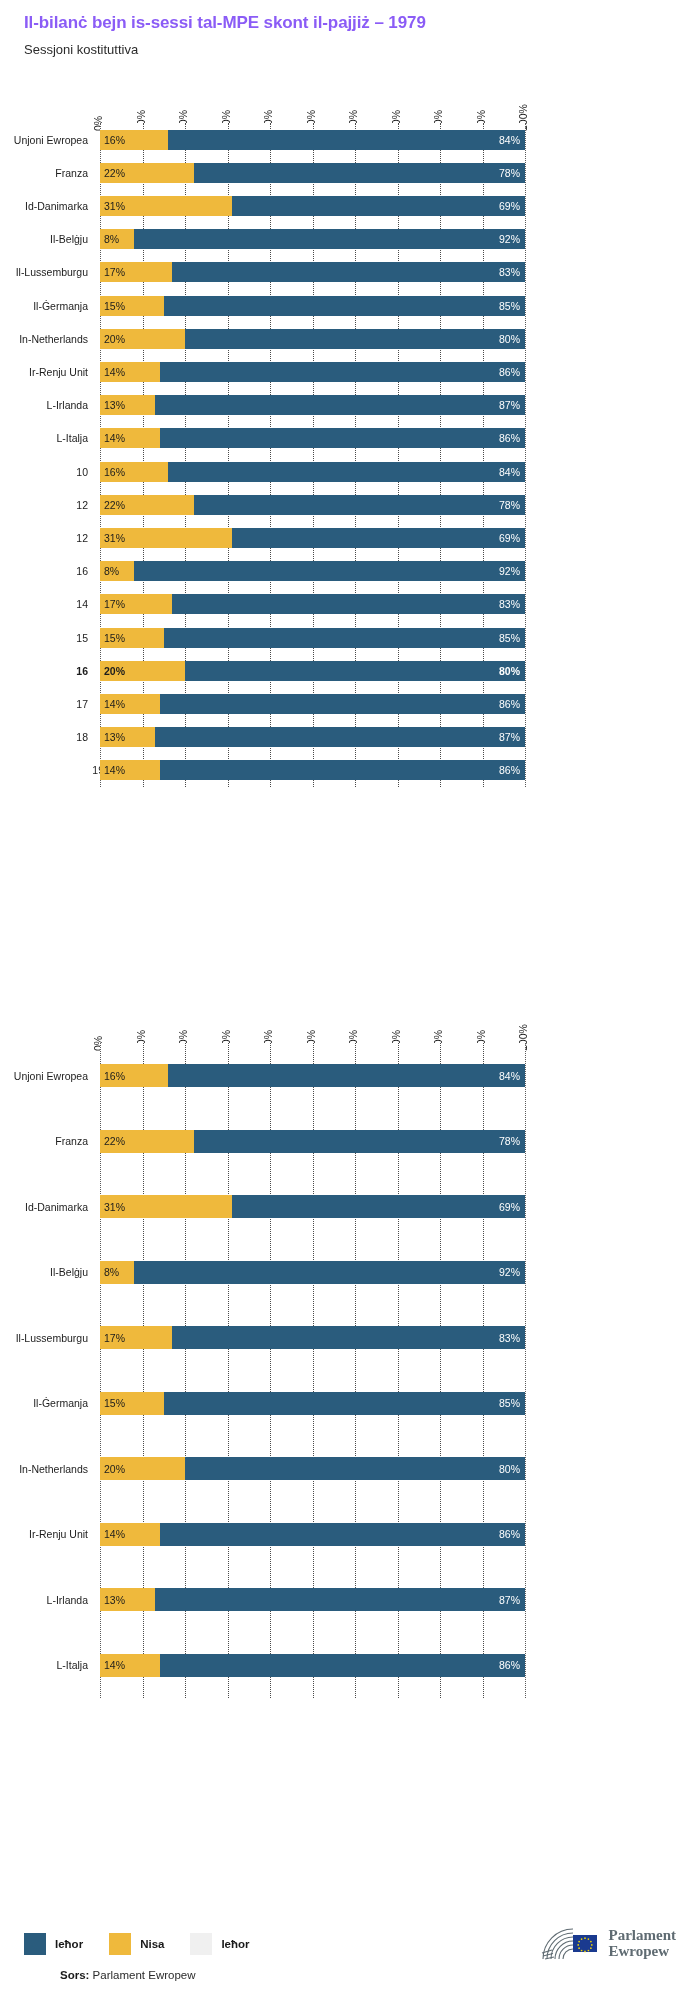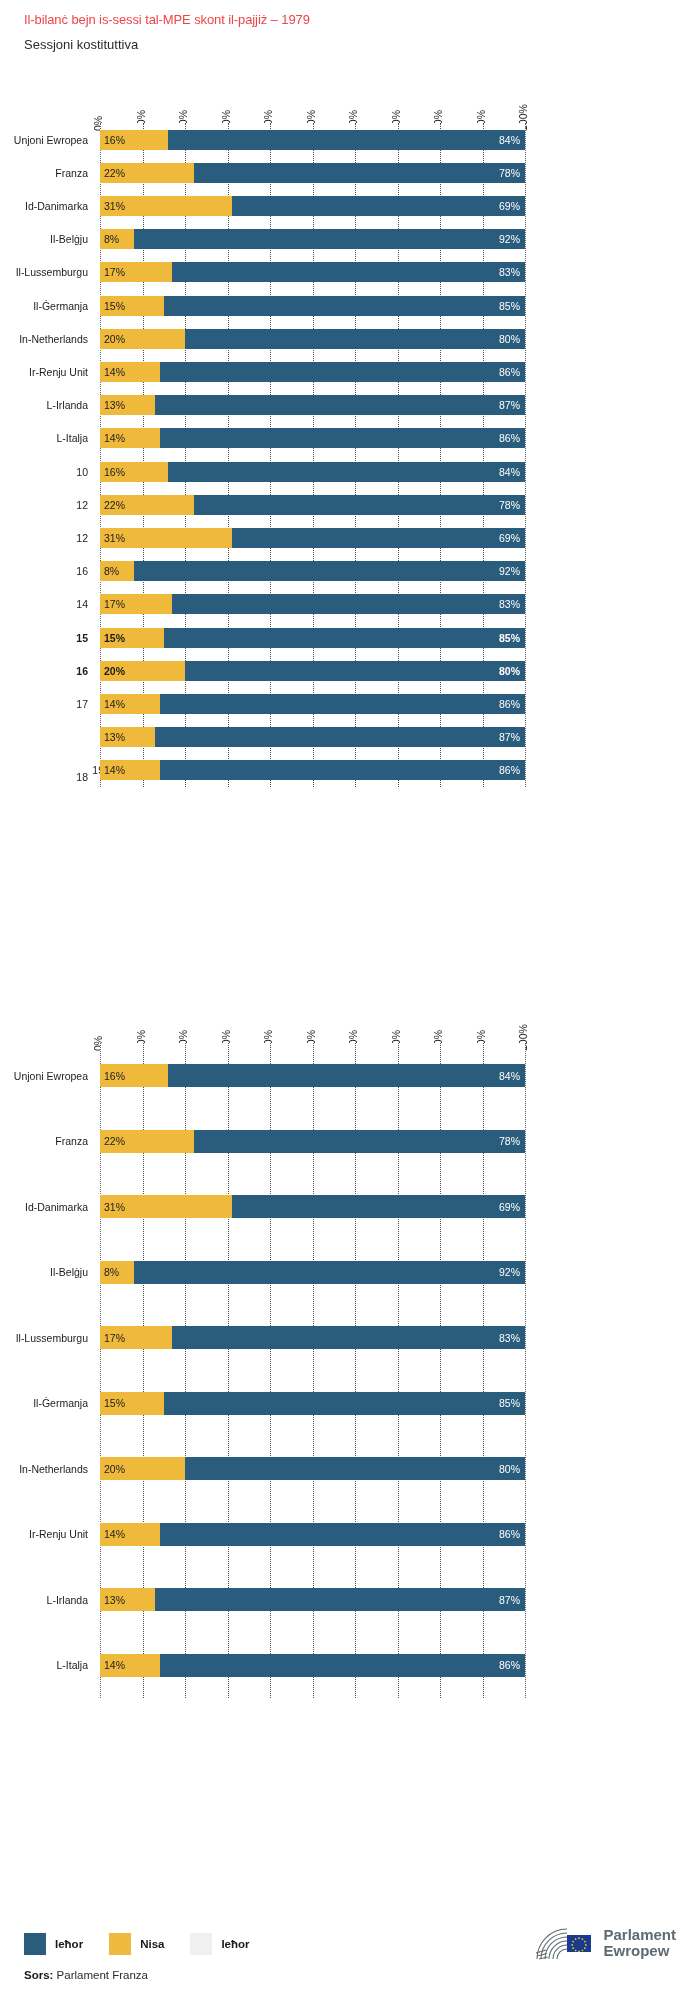--- a/index.html
+++ b/index.html
@@ -9,22 +9,22 @@
     background: #ffffff;
     font-family: "Liberation Sans", sans-serif;
     color: #111111;
     overflow: hidden;
   }
   .page { position: relative; width: 700px; height: 1993px; background:#fff; }
 
   
   .header { position: absolute; left: 24px; top: 12px; width: 652px; }
   .title {
-    font-size: 13px; font-weight: 400; letter-spacing: -0.1px;
-    color: #ef4444; line-height: 1.25;
+    font-size: 17px; font-weight: 700; letter-spacing: -0.1px;
+    color: #8b5cf6; line-height: 1.25;
   }
   .subtitle {
     margin-top: 9px;
     font-size: 13px; font-weight: 400; color: #2b2b2b;
   }
 
   
   .chart { position: absolute; left: 0; }
   .chart-inner { position: relative; width: 100%; height: 100%; }
 
@@ -74,24 +74,24 @@
   .lbl-men { right: 5px; color: #ffffff; }
 
   
   .footer { position: absolute; left: 24px; bottom: 0; width: 652px; height: 92px; }
   .legend { position: absolute; left: 0; top: 32px; display: flex; align-items: center; gap: 0; }
   .legend-item { display: flex; align-items: center; margin-right: 26px; }
   .swatch { width: 22px; height: 22px; margin-right: 9px; }
   .legend-text { font-size: 11.5px; font-weight: 700; color: #1a1a1a; }
 
   .source { position: absolute; left: 0; top: 68px; font-size: 11.5px; color: #2b2b2b; }
-  .source b { font-weight: 700; color:#1a1a1a; }
-
-  
-  .ep-logo { position: absolute; right: 0; top: 22px; display: flex; align-items: center; }
+  .source b { font-weight: 700; color:#1a1a1a;margin-left:36px; }
+
+  
+  .ep-logo { position: absolute; right: 0; top: 22px; display: flex; align-items: center; font-family: Liberation Serif, serif; }
   .ep-mark { width: 62px; height: 40px; margin-right: 8px; }
   .ep-words { font-size: 15px; font-weight: 700; color: #5f6b72; line-height: 1.08; }
 </style>
 </head>
 <body>
 
 <div class="page">
 
   <div class="header">
     <div class="title">Il-bilanċ bejn is-sessi tal-MPE skont il-pajjiż – 1979</div>
@@ -284,21 +284,21 @@
           <div class="row-label" style="width: 88px; right: 612px; top: 11.6px;">14</div>
           <div class="bar-track" style="left: 100px; width: 425px; top: 6.6px; height: 20px;">
             <div class="seg seg-women" style="left: 0px; width: 72.25px;">
               <span class="seg-label lbl-women">17%</span>
             </div>
             <div class="seg seg-men" style="left: 72.25px; width: 352.75px;">
               <span class="seg-label lbl-men">83%</span>
             </div>
           </div>
         </div>
-        <div class="row" style="top: 541px; height: 33.2px; font-weight: bold;">
+        <div class="row" style="top: 541px; height: 33.2px;">
           <div class="row-label" style="width: 88px; right: 612px; top: 11.6px;">15</div>
           <div class="bar-track" style="left: 100px; width: 425px; top: 6.6px; height: 20px;">
             <div class="seg seg-women" style="left: 0px; width: 63.75px;">
               <span class="seg-label lbl-women">15%</span>
             </div>
             <div class="seg seg-men" style="left: 63.75px; width: 361.25px;">
               <span class="seg-label lbl-men">85%</span>
             </div>
           </div>
         </div>
@@ -318,21 +318,21 @@
           <div class="bar-track" style="left: 100px; width: 425px; top: 6.6px; height: 20px;">
             <div class="seg seg-women" style="left: 0px; width: 59.5px;">
               <span class="seg-label lbl-women">14%</span>
             </div>
             <div class="seg seg-men" style="left: 59.5px; width: 365.5px;">
               <span class="seg-label lbl-men">86%</span>
             </div>
           </div>
         </div>
         <div class="row" style="top: 640.6px; height: 33.2px;">
-          <div class="row-label" style="width: 88px; right: 612px; top: 11.6px; margin-top: 40px;">18</div>
+          <div class="row-label" style="width: 88px; right: 612px; top: 11.6px;">18</div>
           <div class="bar-track" style="left: 100px; width: 425px; top: 6.6px; height: 20px;">
             <div class="seg seg-women" style="left: 0px; width: 55.25px;">
               <span class="seg-label lbl-women">13%</span>
             </div>
             <div class="seg seg-men" style="left: 55.25px; width: 369.75px;">
               <span class="seg-label lbl-men">87%</span>
             </div>
           </div>
         </div>
         <div class="row" style="top: 673.8px; height: 33.2px;">
@@ -500,21 +500,21 @@
           <span class="swatch" style="background: rgb(239, 185, 60);"></span>
           <span class="legend-text">Nisa</span>
         </div>
         <div class="legend-item">
           <span class="swatch" style="background: rgb(240, 240, 240);"></span>
           <span class="legend-text">Ieħor</span>
         </div>
       </div>
 
     <div class="source">
-      <b>Sors:</b><span> Parlament Franza</span>
+      <b>Sors:</b><span> Parlament Ewropew</span>
     </div>
 
     <div class="ep-logo">
       <svg class="ep-mark" viewBox="0 0 62 40">
         <g fill="none" stroke="#5f6b72" stroke-width="1.1">
           <path d="M4 36 A30 30 0 0 1 34 6"></path>
           <path d="M8 36 A26 26 0 0 1 34 10"></path>
           <path d="M12 36 A22 22 0 0 1 34 14"></path>
           <path d="M16 36 A18 18 0 0 1 34 18"></path>
           <path d="M20 36 A14 14 0 0 1 34 22"></path>

